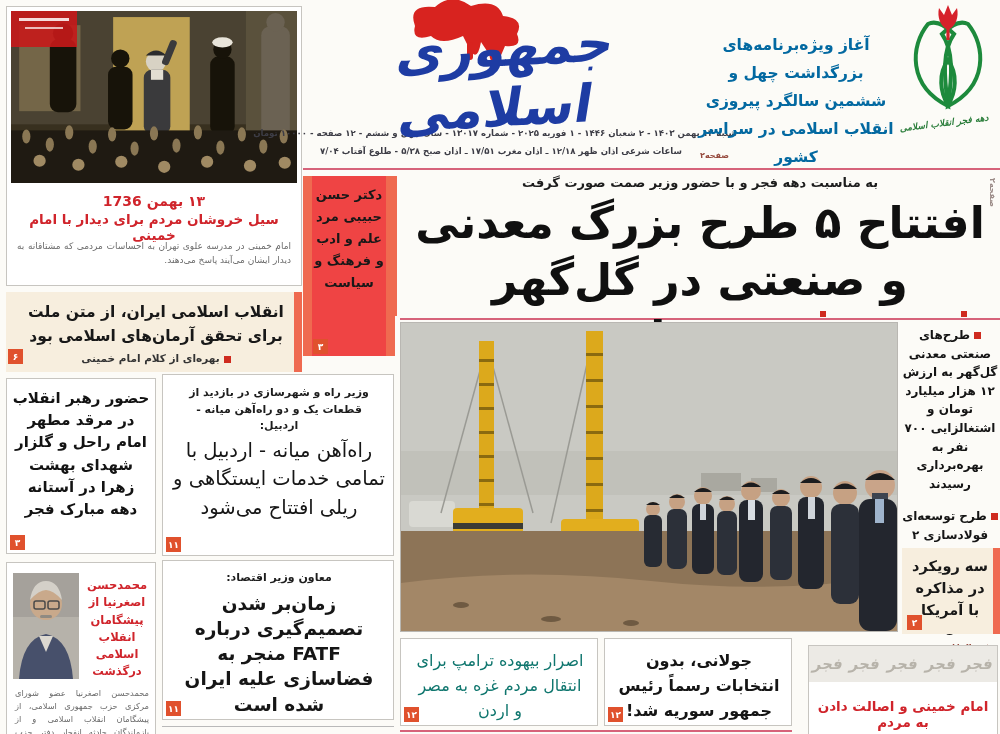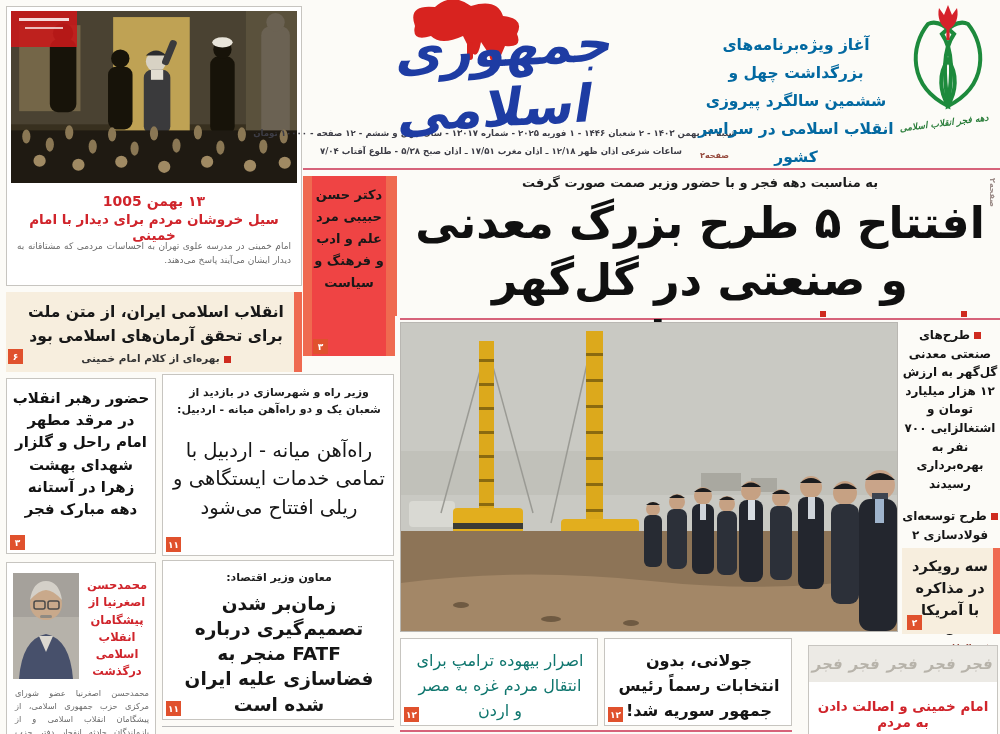--- a/index.html
+++ b/index.html
@@ -79,21 +79,21 @@
             <circle cx="192" cy="149" r="6"></circle>
             <circle cx="234" cy="153" r="6"></circle>
             <circle cx="268" cy="150" r="6"></circle>
         </g>
       </svg>
       <div class="abs" style="left:0;top:0;width:66px;height:36px;background:rgba(198,26,26,.9)">
         <div style="margin:7px 8px 0 8px;border-top:3px solid rgba(255,255,255,.85)"></div>
         <div style="margin:6px 14px 0 14px;border-top:2px solid rgba(255,255,255,.7)"></div>
       </div>
     </div>
-    <div class="abs center red-title" style="left:4px;top:186px;width:286px;font-size:14px">۱۳ بهمن 1005</div>
+    <div class="abs center red-title" style="left:4px;top:186px;width:286px;font-size:14px">۱۳ بهمن 1736</div>
     <div class="abs center red-title" style="left:4px;top:204px;width:286px;font-size:13.5px">سیل خروشان مردم برای دیدار با امام خمینی</div>
     <div class="abs gray-body" style="left:10px;top:232px;width:274px;font-size:9px;line-height:1.6;text-align:justify">امام خمینی در مدرسه علوی تهران به احساسات مردمی که مشتاقانه به دیدار ایشان می‌آیند پاسخ می‌دهند.</div>
   </div>
 
   <div class="abs" style="left:305px;top:2px;width:392px;height:164px">
     <svg class="abs" style="left:92px;top:-4px" width="150" height="66" viewBox="0 0 150 66">
       <path d="M18 28 Q10 6 38 9 Q55 -6 74 8 Q100 0 106 18 Q128 20 120 36 Q126 50 108 48 L102 62 Q96 74 92 56 L84 44 Q80 66 72 50 L66 38 Q44 48 34 38 Q14 44 18 28 Z" fill="#d8231f"></path>
       <rect x="70" y="44" width="6" height="18" rx="3" fill="#d8231f"></rect>
     </svg>
     <div class="abs masthead-title center" style="left:0;top:16px;width:392px;font-size:52px;z-index:2">جمهوری اسلامی</div>
@@ -138,21 +138,21 @@
     <div class="abs center" style="left:20px;top:60px;width:260px;font-size:10.5px;font-weight:bold;color:#333"><span class="redsq"></span><span>بهره‌ای از کلام امام خمینی</span></div>
     <span class="badge" style="left:2px;bottom:8px">۶</span>
   </div>
 
   <div class="abs box" style="left:6px;top:378px;width:150px;height:176px">
     <div class="abs center" style="left:5px;top:8px;width:138px;font-size:15px;font-weight:bold;line-height:1.48;color:#131313">حضور رهبر انقلاب در مرقد مطهر امام راحل و گلزار شهدای بهشت زهرا در آستانه دهه مبارک فجر</div>
     <span class="badge">۳</span>
   </div>
 
   <div class="abs box" style="left:162px;top:374px;width:232px;height:182px">
-    <div class="abs center kicker" style="left:14px;top:10px;width:204px;font-size:11px;line-height:1.5">وزیر راه و شهرسازی در بازدید از شعبان یک و دو راه‌آهن میانه - اردبیل:</div>
+    <div class="abs center kicker" style="left:14px;top:10px;width:204px;font-size:11px;line-height:1.5">وزیر راه و شهرسازی در بازدید از قطعات یک و دو راه‌آهن میانه - اردبیل:</div>
     <div class="abs center" style="left:10px;top:62px;width:212px;font-size:19.5px;font-weight:normal;line-height:1.45;color:#161616">راه‌آهن میانه - اردبیل با تمامی خدمات ایستگاهی و ریلی افتتاح می‌شود</div>
     <span class="badge">۱۱</span>
   </div>
 
   <div class="abs box" style="left:6px;top:562px;width:150px;height:176px">
     <div class="abs" style="left:6px;top:10px;width:66px;height:106px">
       <svg width="66" height="106" viewBox="0 0 66 106">
         <rect width="66" height="106" fill="#b6b2aa"></rect>
         <rect width="66" height="44" fill="#a5a19b"></rect>
         <circle cx="33" cy="31" r="16" fill="#c9a98b"></circle>

